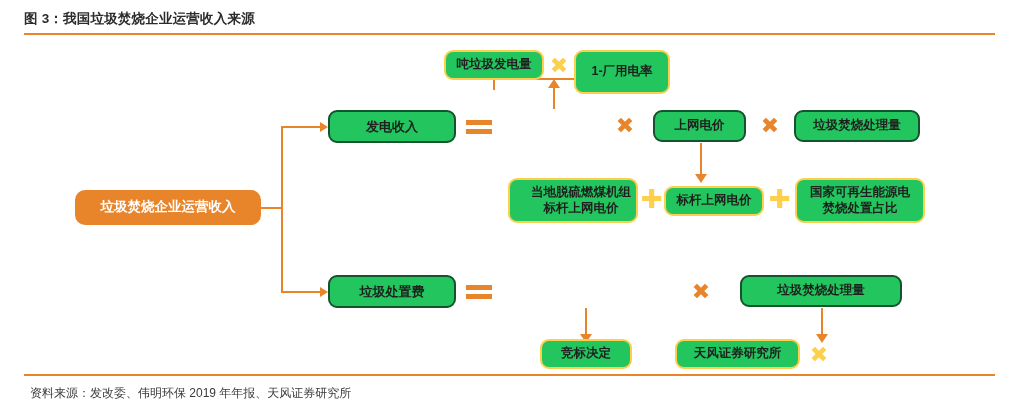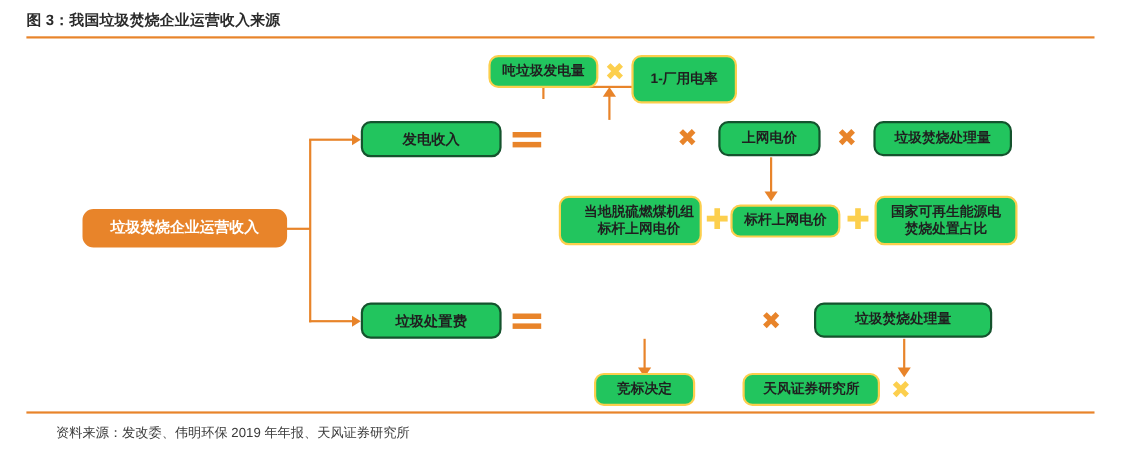--- a/index.html
+++ b/index.html
@@ -47,21 +47,20 @@
     height: 1.5px;
     background: #E8842A;
   }
   .fig-source {
     position: absolute;
     left: 30px;
     top: 385px;
     font-size: 12px;
     color: #3a3a3a;
     white-space: nowrap;
-    margin-left: 21px;
   }
 
   
   .node {
     position: absolute;
     box-sizing: border-box;
     display: flex;
     align-items: center;
     justify-content: center;
     text-align: center;

